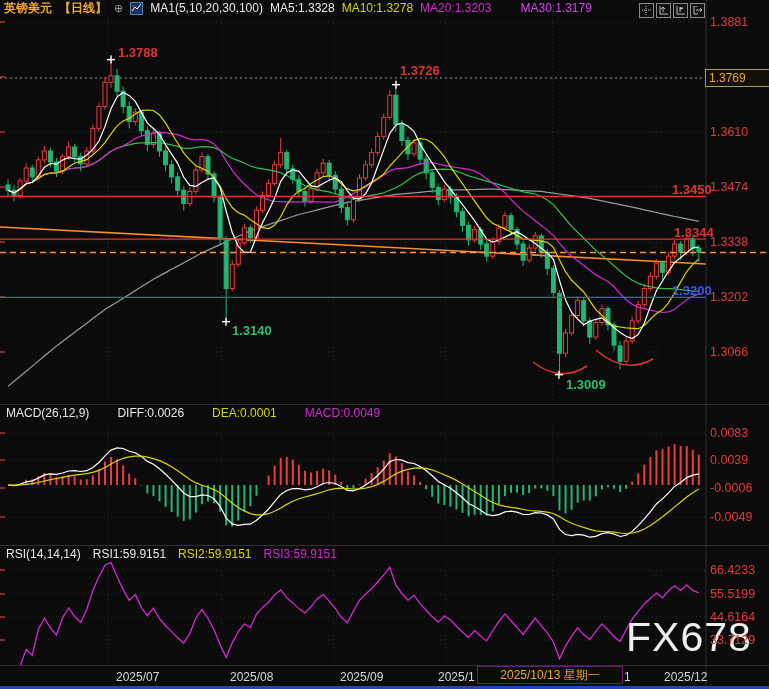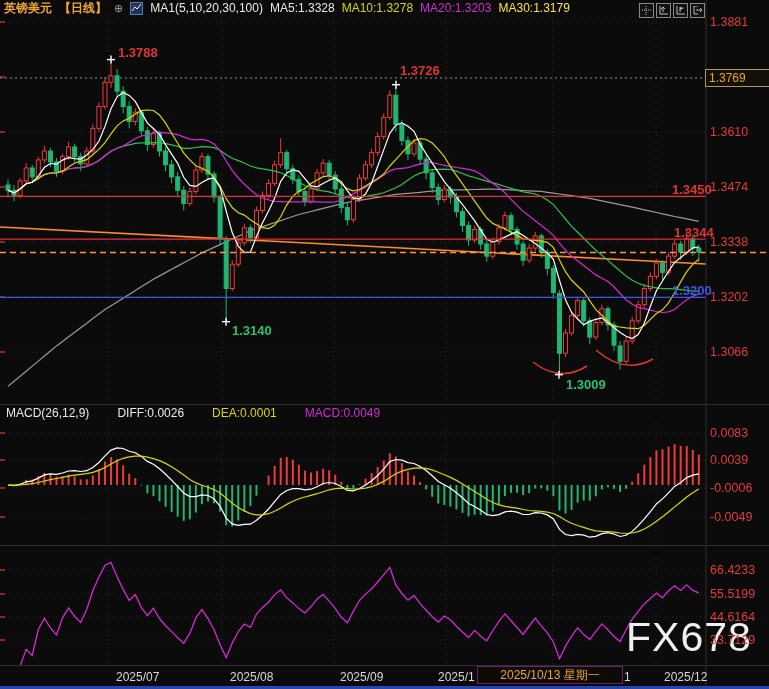--- a/index.html
+++ b/index.html
@@ -7,21 +7,21 @@
        font-family:"Liberation Sans",sans-serif;}
   #chart-layer{position:absolute;left:0;top:0;z-index:1;}
   #labels{position:absolute;left:0;top:0;width:769px;height:689px;z-index:3;pointer-events:none;}
   .lab{position:absolute;font-size:12px;line-height:1.1;white-space:nowrap;}
   #header{position:absolute;left:0;top:0;width:769px;height:16px;display:flex;align-items:center;
           gap:7px;padding-left:4px;font-size:12px;z-index:4;}
   .gold{color:#f0a830;font-weight:700;}
   .white{color:#e8e8e8;}
   .yellow{color:#d7d700;}
   .magenta{color:#d42ad4;}
-  .green{color:#fde047;}
+  .green{color:#d946ef;margin-left:22px;}
   .gearicon{color:#9a9a9a;font-size:11px;}
   .charticon{display:inline-block;width:11px;height:11px;background:#16335f;border:1px solid #5a7ba6;position:relative;}
   .charticon svg{position:absolute;left:0;top:0;}
   #toolbar{position:absolute;right:64px;top:3px;display:flex;gap:2px;z-index:5;}
   .tbtn{width:13px;height:13px;border:1px solid #8a8a8a;background:#111;display:flex;align-items:center;justify-content:center;}
   #macd-header{position:absolute;left:6px;top:406px;display:flex;gap:28px;font-size:12px;z-index:4;}
   #rsi-header{position:absolute;left:6px;top:547px;display:flex;gap:12px;font-size:12px;z-index:4;}
   #crosshair-price{position:absolute;left:705px;top:69px;width:62px;height:16px;background:#121008;
      border:1px solid #a8996a;color:#f0a41e;font-size:12px;line-height:16px;text-align:left;padding-left:3px;z-index:5;}
   #date-tooltip{position:absolute;left:477px;top:666px;width:144px;height:16px;background:#0c0c04;
@@ -505,20 +505,26 @@
       </span>
   </div>
 
   <div id="macd-header">
     <span class="white">MACD(26,12,9)</span>
     <span class="white">DIFF:0.0026</span>
     <span class="yellow">DEA:0.0001</span>
     <span class="magenta">MACD:0.0049</span>
   </div>
 
+  <div id="rsi-header">
+    <span class="white">RSI(14,14,14)</span>
+    <span class="white">RSI1:59.9151</span>
+    <span class="yellow">RSI2:59.9151</span>
+    <span class="magenta">RSI3:59.9151</span>
+  </div>
 
   <div id="crosshair-price">1.3769</div>
   <div id="date-tooltip">2025/10/13 星期一</div>
   <div id="watermark">FX678</div>
   <div id="labels">
       <div class="lab" style="left: 710px; top: 16px; color: rgb(226, 59, 59); font-size: 12.5px;">1.3881</div>
       <div class="lab" style="left: 710px; top: 126px; color: rgb(226, 59, 59); font-size: 12.5px;">1.3610</div>
       <div class="lab" style="left: 710px; top: 181px; color: rgb(226, 59, 59); font-size: 12.5px;">1.3474</div>
       <div class="lab" style="left: 710px; top: 236px; color: rgb(226, 59, 59); font-size: 12.5px;">1.3338</div>
       <div class="lab" style="left: 710px; top: 291px; color: rgb(226, 59, 59); font-size: 12.5px;">1.3202</div>

